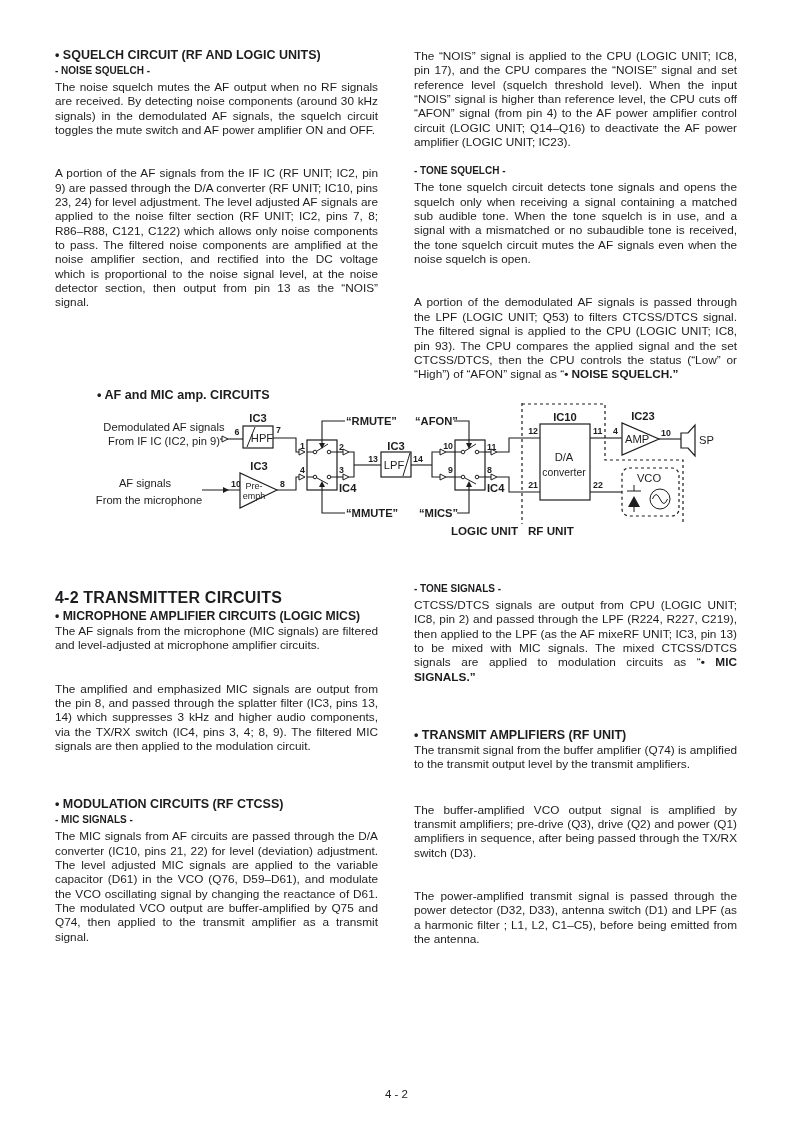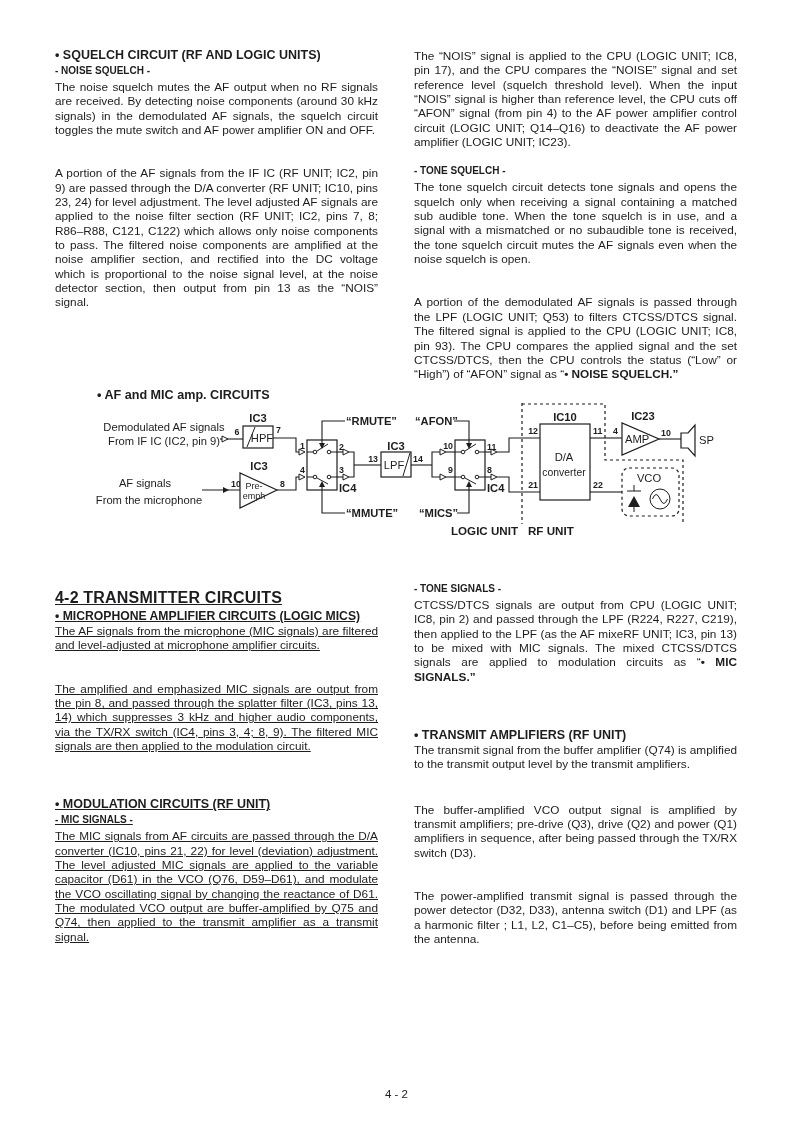--- a/index.html
+++ b/index.html
@@ -205,26 +205,26 @@
 
       <g>
         <polyline points="510,403 510,524" class="dash"></polyline>
         <polyline points="510,404 593,404 593,460 671,460 671,524" class="dash"></polyline>
         <text x="506" y="535" text-anchor="end" class="tbu">LOGIC UNIT</text>
         <text x="516" y="535" class="tbu">RF UNIT</text>
       </g>
     </svg>
   </div>
 
-  <div class="col" style="left:55px;top:588px;text-decoration:underline;">
+  <div class="col" style="left:55px;top:588px;">
     <div class="h-big">4-2 TRANSMITTER CIRCUITS</div>
     <div class="h-bullet" style="font-size:12.2px;">• MICROPHONE AMPLIFIER CIRCUITS (LOGIC MICS)</div>
     <p class="mb29">The AF signals from the microphone (MIC signals) are filtered and level-adjusted at microphone amplifier circuits.</p>
     <p class="mb43">The amplified and emphasized MIC signals are output from the pin 8, and passed through the splatter filter (IC3, pins 13, 14) which suppresses 3 kHz and higher audio components, via the TX/RX switch (IC4, pins 3, 4; 8, 9). The filtered MIC signals are then applied to the modulation circuit.</p>
-    <div class="h-bullet">• MODULATION CIRCUITS (RF UNIT)</div>
+    <div class="h-bullet">• MODULATION CIRCUITS (RF CTCSS)</div>
     <div class="h-dash">- MIC SIGNALS -</div>
     <p>The MIC signals from AF circuits are passed through the D/A converter (IC10, pins 21, 22) for level (deviation) adjustment. The level adjusted MIC signals are applied to the variable capacitor (D61) in the VCO (Q76, D59–D61), and modulate the VCO oscillating signal by changing the reactance of D61. The modulated VCO output are buffer-amplified by Q75 and Q74, then applied to the transmit amplifier as a transmit signal.</p>
   </div>
 
   <div class="col" style="left:414px;top:581px;">
     <div class="h-dash">- TONE SIGNALS -</div>
     <p class="mb43"><span>CTCSS/DTCS signals are output from CPU (LOGIC UNIT; IC8, pin 2) and passed through the LPF (R224, R227, C219), then applied to the LPF (as the AF mixeRF UNIT; IC3, pin 13) to be mixed with MIC signals. The mixed CTCSS/DTCS signals are applied to modulation circuits as “</span><b>• MIC SIGNALS.”</b></p>
     <div class="h-bullet">• TRANSMIT AMPLIFIERS (RF UNIT)</div>
     <p class="mb31">The transmit signal from the buffer amplifier (Q74) is amplified to the transmit output level by the transmit amplifiers.</p>
     <p class="mb29">The buffer-amplified VCO output signal is amplified by transmit amplifiers; pre-drive (Q3), drive (Q2) and power (Q1) amplifiers in sequence, after being passed through the TX/RX switch (D3).</p>

